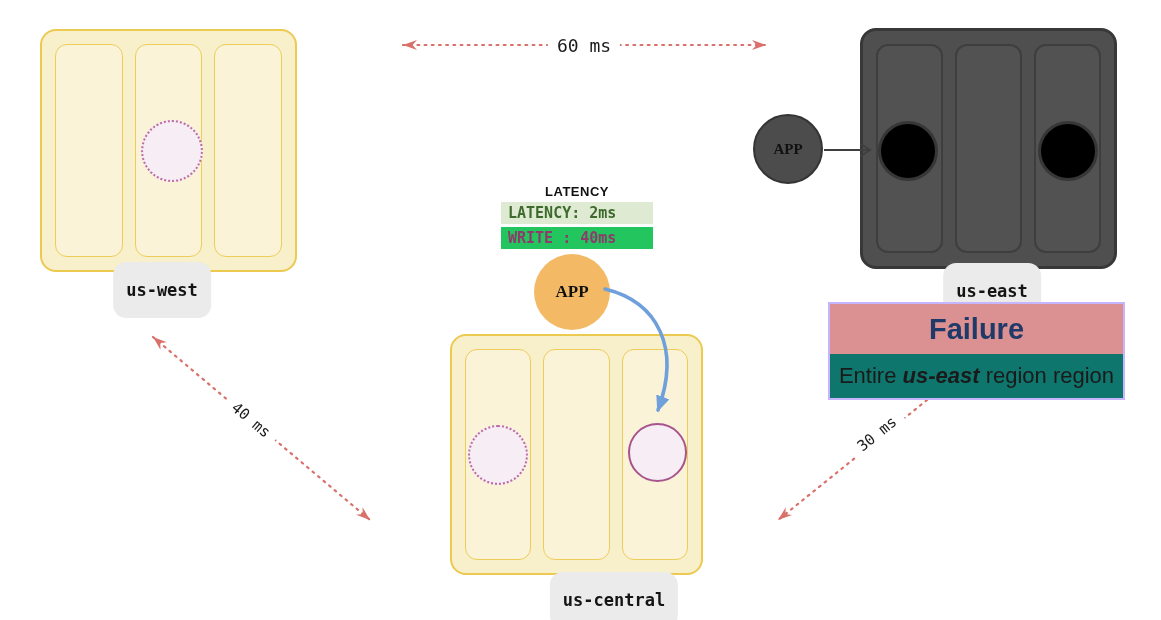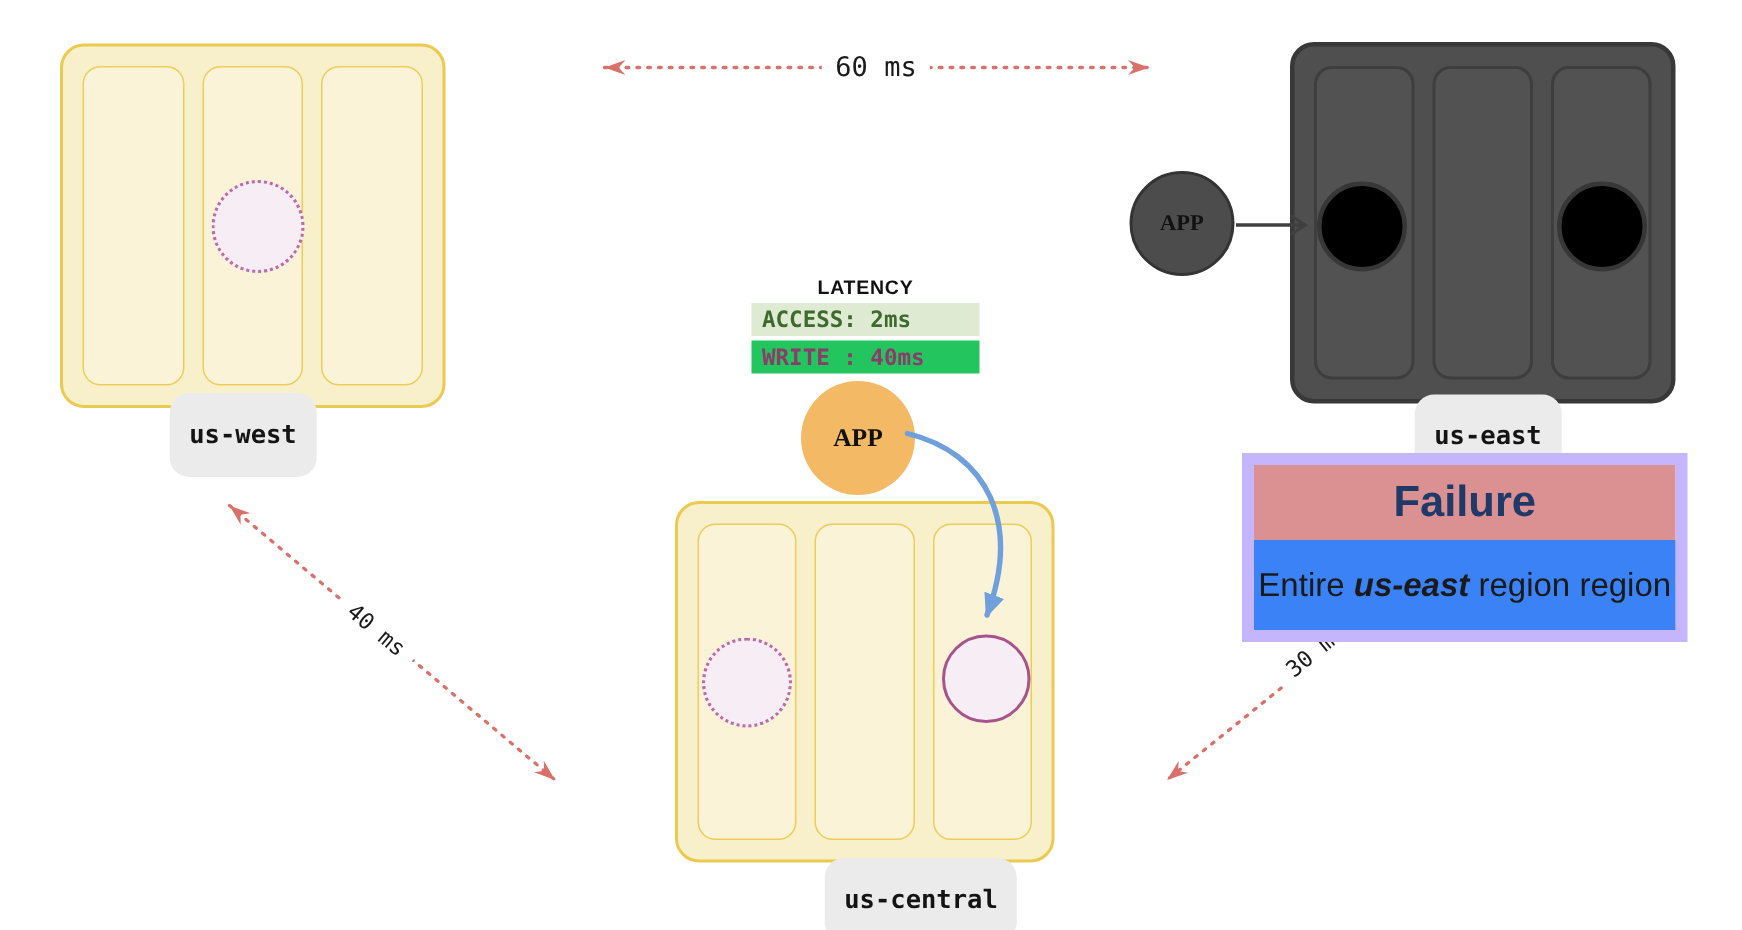--- a/index.html
+++ b/index.html
@@ -49,24 +49,24 @@
   .latency-panel{position:absolute;left:501px;top:184px;width:152px;z-index:4;}
   .latency-title{text-align:center;font-weight:bold;font-size:13px;color:#111;
                  letter-spacing:.5px;margin-bottom:3px;}
   .latency-row{font-family:"DejaVu Sans Mono",monospace;font-weight:bold;font-size:15px;
                padding:2px 0 2px 7px;margin-bottom:3px;white-space:pre;}
   .latency-row.access{background:#DEEBD2;color:#3E6A2E;}
   .latency-row.write{background:#22c55e;color:#8E3A6B;}
 
   
   .failure-card{position:absolute;left:828px;top:302px;width:297px;z-index:5;
-                border:8px solid #c4b5fd;box-sizing:border-box;}
+                border:2px solid #c4b5fd;box-sizing:border-box;}
   .failure-header{background:#DB9191;height:50px;display:flex;align-items:center;
                   justify-content:center;font-weight:bold;font-size:29px;color:#1F3A68;}
-  .failure-body{background:#3b82f6;height:60px;display:flex;align-items:center;
+  .failure-body{background:#0f766e;height:44px;display:flex;align-items:center;
                 justify-content:center;font-size:22px;color:#1A1A1A;white-space:pre;}
   .failure-body .em{font-weight:bold;font-style:italic;}
 
   
   svg.connections{position:absolute;left:0;top:0;z-index:3;}
 
   .link-label{position:absolute;z-index:4;background:#ffffff;padding:0 9px;
               font-family:"DejaVu Sans Mono",monospace;color:#1A1A1A;white-space:nowrap;}
   #label-60ms{left:584px;top:45px;transform:translate(-50%,-50%);font-size:18px;}
   #label-40ms{left:251px;top:420px;transform:translate(-50%,-50%) rotate(40deg);font-size:15px;}
@@ -131,21 +131,21 @@
   <div class="link-label" id="label-60ms">60 ms</div>
   <div class="link-label" id="label-40ms">40 ms</div>
   <div class="link-label" id="label-30ms">30 ms</div>
 
   <div class="pill" id="pill-us-west">us-west</div>
   <div class="pill" id="pill-us-east">us-east</div>
   <div class="pill" id="pill-us-central">us-central</div>
 
   <div class="latency-panel">
     <div class="latency-title">LATENCY</div>
-    <div class="latency-row access">ACCESS: 2ms</div>
+    <div class="latency-row access">LATENCY: 2ms</div>
     <div class="latency-row write">WRITE : 40ms</div>
   </div>
 
   <div class="failure-card">
     <div class="failure-header">Failure</div>
     <div class="failure-body"><span>Entire </span><span class="em">us-east</span><span> region region</span></div>
   </div>
 
 </div>
 

